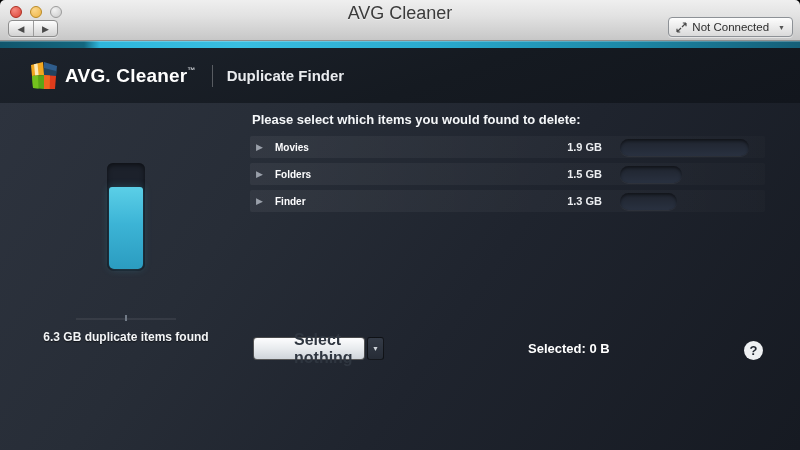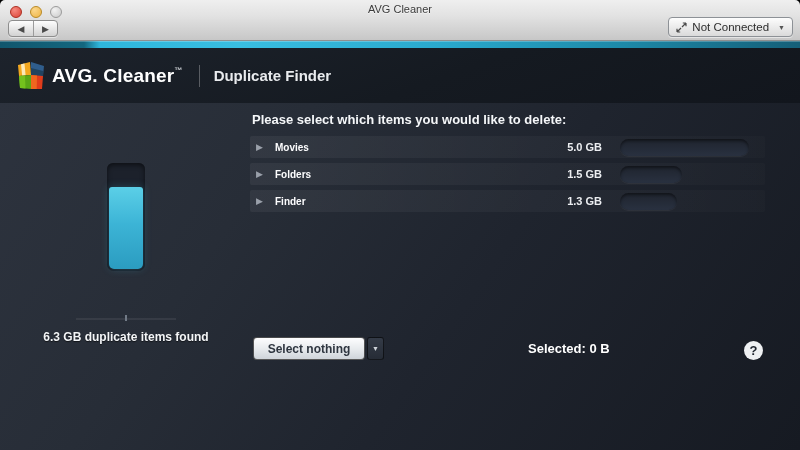--- a/index.html
+++ b/index.html
@@ -4,21 +4,21 @@
 <style>
   html,body{margin:0;padding:0;background:#000;}
   *{box-sizing:border-box;font-family:"Liberation Sans",sans-serif;}
   .window{position:relative;width:800px;height:450px;overflow:hidden;border-radius:5px 5px 0 0;}
 
   
   .titlebar{position:absolute;left:0;top:0;width:800px;height:41px;
     background:linear-gradient(180deg,#efefef 0%,#e2e2e2 40%,#c7c7c7 100%);
     border-bottom:1px solid #8f8f8f;}
   .window-title{position:absolute;left:0;top:3px;width:100%;text-align:center;
-    font-size:11px;color:#3b3b3b;text-shadow:0 1px 0 rgba(255,255,255,.55);}
+    font-size:18px;color:#3b3b3b;text-shadow:0 1px 0 rgba(255,255,255,.55);}
   .traffic{position:absolute;left:10px;top:6px;display:flex;gap:8px;}
   .light{width:12px;height:12px;border-radius:50%;}
   .light.red{background:radial-gradient(circle at 35% 30%,#f6897f,#da4336);border:1px solid #ad2d20;}
   .light.yellow{background:radial-gradient(circle at 35% 30%,#fbd68a,#eeb546);border:1px solid #b98a25;}
   .light.gray{background:radial-gradient(circle at 35% 30%,#f2f2f2,#c9c9c9);border:1px solid #9b9b9b;}
   .nav-seg{position:absolute;left:8px;top:20px;display:flex;height:17px;
     border:1px solid #8d8d8d;border-radius:4px;overflow:hidden;
     background:linear-gradient(180deg,#fdfdfd,#d2d2d2);box-shadow:0 1px 0 rgba(255,255,255,.5);}
   .nav-btn{width:24px;display:flex;align-items:center;justify-content:center;
     font-size:9px;color:#4a4a4a;}
@@ -31,21 +31,21 @@
   .connect-caret{font-size:7px;color:#555;margin-left:4px;}
 
   
   .teal-strip{position:absolute;left:0;top:41px;width:800px;height:7px;
     background:linear-gradient(90deg,#11566d 0%,#14677f 10.5%,#2fb7dc 12.5%,#39bee1 30%,#2aa9cd 55%,#1d89a8 78%,#155f78 100%);
     box-shadow:inset 0 1px 0 rgba(255,255,255,.25);}
 
   
   .header{position:absolute;left:0;top:48px;width:800px;height:55px;
     background:linear-gradient(160deg,#1d232c 0%,#151a21 55%,#12161d 100%);
-    display:flex;align-items:center;padding-left:18px;}
+    display:flex;align-items:center;padding-left:31px;}
   .logo{width:26px;height:28px;margin-right:8px;flex:0 0 auto;}
   .brand{font-size:19px;font-weight:bold;color:#fff;letter-spacing:.2px;}
   .tm{font-size:8px;color:#cfd3d8;vertical-align:top;position:relative;top:1px;}
   .hdr-divider{width:1px;height:22px;background:rgba(255,255,255,.28);margin:0 14px 0 16px;}
   .section{font-size:15px;color:#e9ebee;font-weight:bold;}
 
   
   .content{position:absolute;left:0;top:103px;width:800px;height:347px;
     background:linear-gradient(125deg,#2d333e 0%,#272d37 30%,#1f242e 58%,#161a22 100%);}
 
@@ -74,21 +74,21 @@
   .row-size{width:60px;text-align:right;font-size:11px;font-weight:bold;color:#eceef1;}
   .bar-wrap{width:140px;margin-left:18px;display:flex;}
   .bar{height:17px;border-radius:9px;
     background:linear-gradient(180deg,#1f242e,#293140);
     box-shadow:inset 0 2px 3px rgba(0,0,0,.45),0 1px 0 rgba(255,255,255,.05);}
 
   
   .select-group{position:absolute;left:253px;top:234px;display:flex;gap:2px;}
   .select-btn{width:112px;height:23px;border:1px solid rgba(0,0,0,.65);border-radius:4px;
     background:linear-gradient(180deg,#fdfdfe 0%,#e8ebee 50%,#cfd4da 100%);
-    font-size:12px;font-weight:bold;color:#2f3640;display:flex;align-items:center;justify-content:center;}
+    font-size:16px;font-weight:bold;color:#2f3640;display:flex;align-items:center;justify-content:center;padding-left:40px;}
   .select-caret-btn{width:17px;height:23px;border:1px solid rgba(0,0,0,.6);border-radius:3px;
     background:linear-gradient(180deg,#343b47,#262c36);
     display:flex;align-items:center;justify-content:center;font-size:7px;color:#ced3d9;}
   .selected-label{position:absolute;left:528px;top:238px;font-size:13px;font-weight:bold;color:#fff;}
   .clean-btn{position:absolute;left:612px;top:234px;width:106px;height:25px;border-radius:12px;
     background:linear-gradient(180deg,#333a47 0%,#272d38 60%,#232933 100%);
     border:1px solid rgba(0,0,0,.55);box-shadow:inset 0 1px 0 rgba(255,255,255,.08);
     font-size:13.5px;font-weight:bold;color:#68717f;display:flex;align-items:center;justify-content:center;}
   .help-btn{position:absolute;left:744px;top:238px;width:19px;height:19px;border-radius:50%;
     background:#eef0f2;color:#1d232c;font-size:13px;font-weight:bold;
@@ -144,27 +144,27 @@
 
   <div class="content">
 
     <div class="gauge-track">
       <div class="gauge-fill" style="height: 76%;"></div>
     </div>
     <div class="gauge-base"></div>
     <div class="gauge-tick"></div>
     <div class="gauge-caption">6.3 GB duplicate items found</div>
 
-    <div class="heading">Please select which items you would like to delete:</div>
+    <div class="heading">Please select which items you would found to delete:</div>
     <div class="rows">
 
       <div class="row">
         <span class="disclosure">▶</span>
         <span class="row-label">Movies</span>
-        <span class="row-size">5.0 GB</span>
+        <span class="row-size">1.9 GB</span>
         <span class="bar-wrap">
             <span class="bar" style="width: 92%;"></span>
           </span>
       </div>
 
       <div class="row">
         <span class="disclosure">▶</span>
         <span class="row-label">Folders</span>
         <span class="row-size">1.5 GB</span>
         <span class="bar-wrap">

